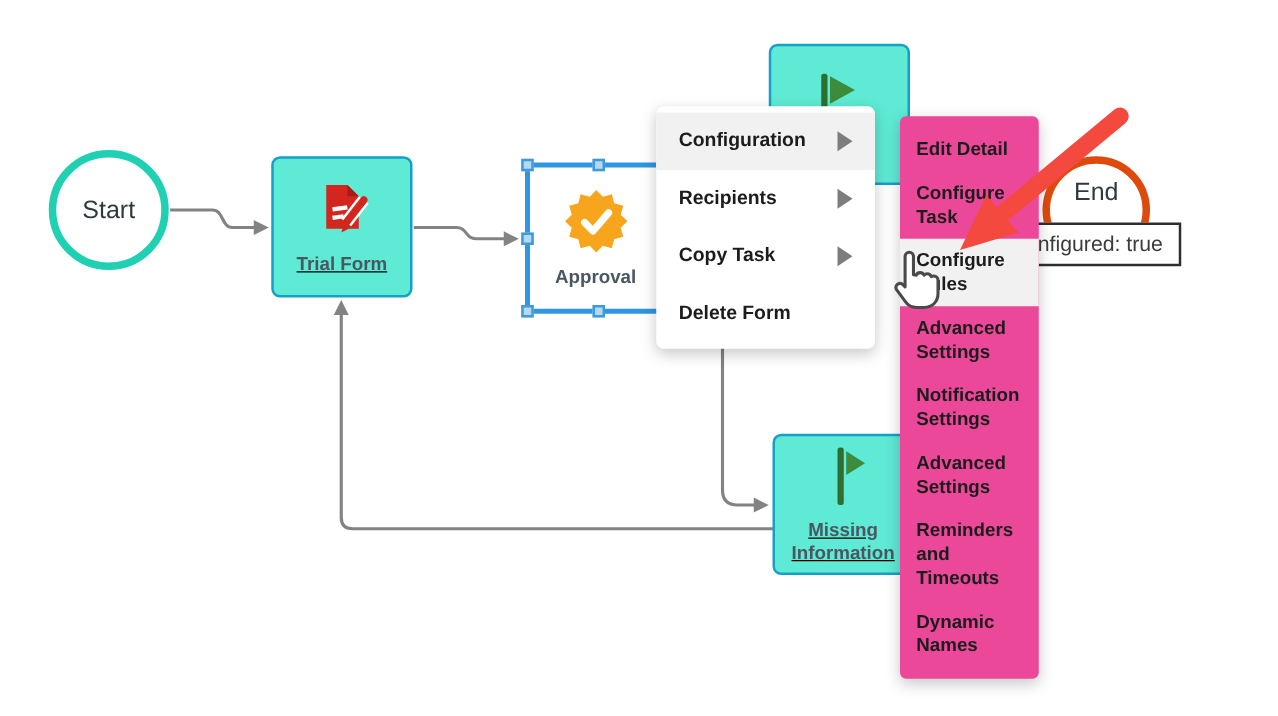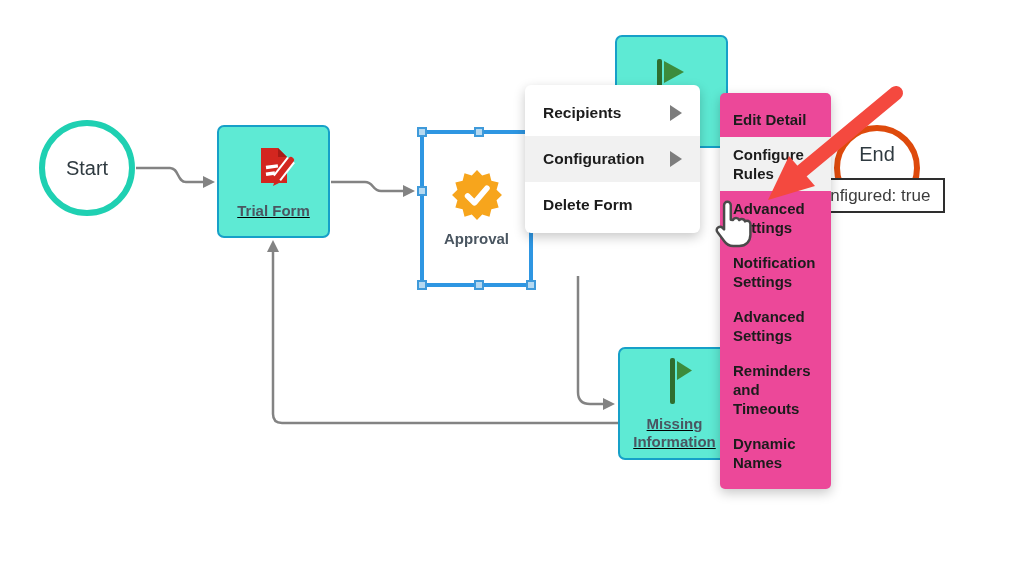--- a/index.html
+++ b/index.html
@@ -25,21 +25,21 @@
   #node-trial{left:217px;top:125px;width:113px;height:113px;}
   #node-top{left:615px;top:35px;width:113px;height:113px;justify-content:flex-start;}
   #node-top .flag-wrap{margin-top:20px;margin-left:36px;align-self:flex-start;}
   #node-missing{left:618px;top:347px;width:113px;height:113px;}
   .node-label{
     font-weight:700;font-size:15px;color:#4a5661;text-align:center;margin-top:5px;
     line-height:18px;width:98px;
   }
   
   #node-approval{
-    position:absolute;left:420px;top:130px;width:113px;height:157px;background:#fff;
+    position:absolute;left:420px;top:130px;width:113px;height:121px;background:#fff;
     border:4px solid #2e96e2;border-radius:2px;z-index:2;box-sizing:border-box;
     display:flex;flex-direction:column;align-items:center;justify-content:center;
   }
   .handle{
     position:absolute;width:10px;height:10px;background:#b5d9f1;border:2px solid #3f9ada;
     box-sizing:border-box;z-index:3;
   }
   
   #end-tooltip{
     position:absolute;left:792px;top:178px;width:153px;height:35px;background:#fff;
@@ -154,35 +154,40 @@
 
   <div id="node-end" class="circle-node">
     <span>End</span>
   </div>
 
   <div id="end-tooltip">
     <span>: Configured: true</span>
   </div>
 
   <div id="context-menu">
+    <div class="menu-row hovered">
+      <span>Configuration</span>
+      <span class="submenu-arrow"></span>
+    </div>
     <div class="menu-row">
       <span>Recipients</span>
       <span class="submenu-arrow"></span>
     </div>
-    <div class="menu-row hovered">
-      <span>Configuration</span>
+    <div class="menu-row">
+      <span>Copy Task</span>
       <span class="submenu-arrow"></span>
     </div>
     <div class="menu-row">
       <span>Delete Form</span>
     </div>
   </div>
 
   <div id="submenu">
     <div class="submenu-row">Edit Detail</div>
+    <div class="submenu-row">Configure Task</div>
     <div class="submenu-row hovered">Configure Rules</div>
     <div class="submenu-row">Advanced Settings</div>
     <div class="submenu-row">Notification Settings</div>
     <div class="submenu-row">Advanced Settings</div>
     <div class="submenu-row">Reminders and Timeouts</div>
     <div class="submenu-row">Dynamic Names</div>
   </div>
 
   <svg id="annotation-arrow" width="1022" height="573">
     <line x1="896" y1="93" x2="802" y2="171" stroke="#f4493f" stroke-width="14" stroke-linecap="round"></line>

